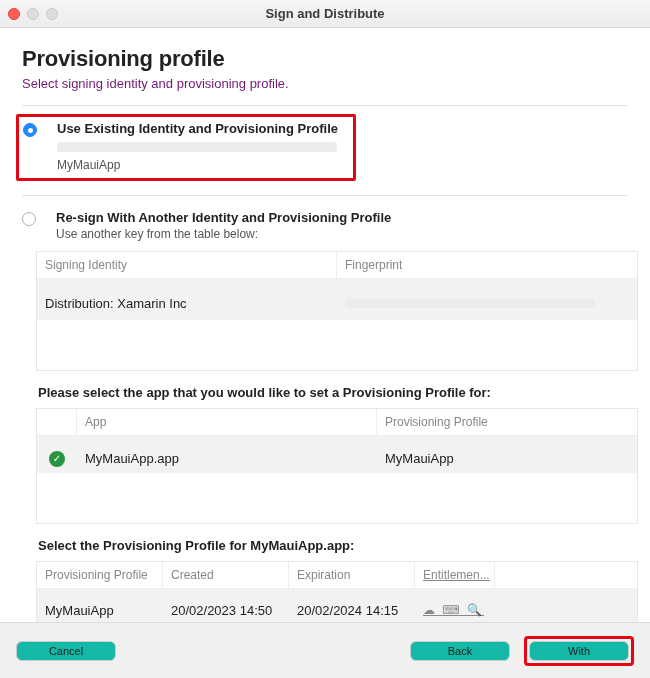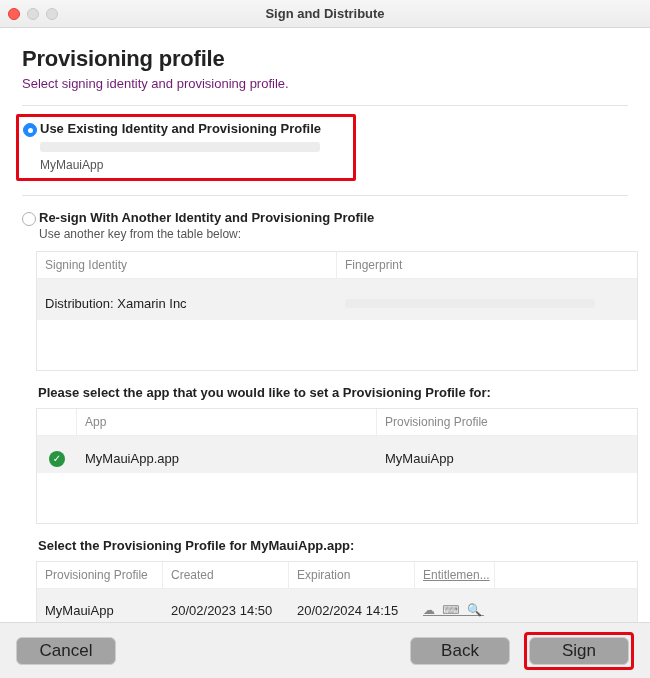--- a/index.html
+++ b/index.html
@@ -26,21 +26,21 @@
     .dot.red { background: #ff5f57; border: 0.5px solid #e14038; }
     .dot.grey { background: #ddd; border: 0.5px solid #c9c9c9; }
     .title-center {
       position: absolute; left: 0; right: 0; text-align: center;
       font-weight: 600; font-size: 13px; color: #3c3c3c;
     }
     .content { padding: 18px 22px 0 22px; }
     .h1 { font-size: 22px; font-weight: 600; letter-spacing: -0.2px; margin-bottom: 4px; }
     .subtitle { font-size: 13px; color: #701a75; }
     .hr { border: none; border-top: 1px solid #e3e3e3; margin: 14px 0 14px 0; }
-    .option-block { display: flex; gap: 3px; align-items: flex-start; }
+    .option-block { display: flex; gap: 20px; align-items: flex-start; }
     .highlight-red { border: 3px solid #e30613; border-radius: 2px; padding: 4px 6px 6px 4px; margin-left: -6px; margin-top: -6px; margin-bottom: 10px; width: 340px; }
     .radio { flex: 0 0 auto; margin-top: 2px; display: inline-flex; align-items: center; justify-content: center; }
     .radio .outer { width: 14px; height: 14px; border-radius: 50%; border: 1px solid #b0b0b0; display: inline-flex; align-items: center; justify-content: center; background: #fff; }
     .radio.selected .outer { border-color: #1e88ff; background: #1e88ff; }
     .radio.selected .inner { width: 5px; height: 5px; border-radius: 50%; background: #fff; }
     .opt-title { font-weight: 600; font-size: 13px; }
     .opt-body { flex: 1; }
     .blurline { height: 10px; border-radius: 3px; background: #ececec; margin: 6px 0; width: 280px; }
     .small-muted { font-size: 12px; color: #555; margin-top: 2px; }
     .section-label { font-weight: 600; font-size: 13px; margin: 14px 0 8px 16px; }
@@ -56,22 +56,22 @@
     .check-icon { width: 16px; height: 16px; border-radius: 50%; background: #28943f; display: inline-flex; align-items: center; justify-content: center; color: #fff; font-size: 10px; margin-left: 4px; }
     .blurline.wide { width: 250px; height: 9px; }
     .ent-icons { color: #888; font-size: 12px; letter-spacing: 2px; }
     .footer {
       position: absolute; bottom: 0; left: 0; right: 0;
       background: #f0f0f0; border-top: 1px solid #dcdcdc;
       padding: 10px 16px; display: flex; align-items: center; gap: 14px;
       height: 56px;
     }
     .btn {
-      background: #a3a3a3; border: 1px solid #ccc; border-radius: 6px;
-      padding: 3px 0; font-size: 17px; min-width: 100px; text-align: center;
+      background: #14b8a6; border: 1px solid #ccc; border-radius: 6px;
+      padding: 3px 0; font-size: 11px; min-width: 100px; text-align: center;
       cursor: pointer;
     }
     .spacer { flex: 1; }
     .btn-highlight { border: 3px solid #e30613; border-radius: 4px; padding: 2px; }
     .col-siA { width: 300px; }
     .col-siB { flex: 1; }
     .col-aA { width: 40px; }
     .col-aB { width: 300px; }
     .col-aC { flex: 1; }
     .col-pA { width: 126px; }
@@ -173,15 +173,15 @@
     </div>
     <div class="tbody-space sm"></div>
   </div>
 </div>
 
 <div class="footer">
   <div class="btn">Cancel</div>
   <div class="spacer"></div>
   <div class="btn">Back</div>
   <div class="btn-highlight">
-    <div class="btn">Sign</div>
+    <div class="btn">With</div>
   </div>
 </div>
 
 </body></html>

